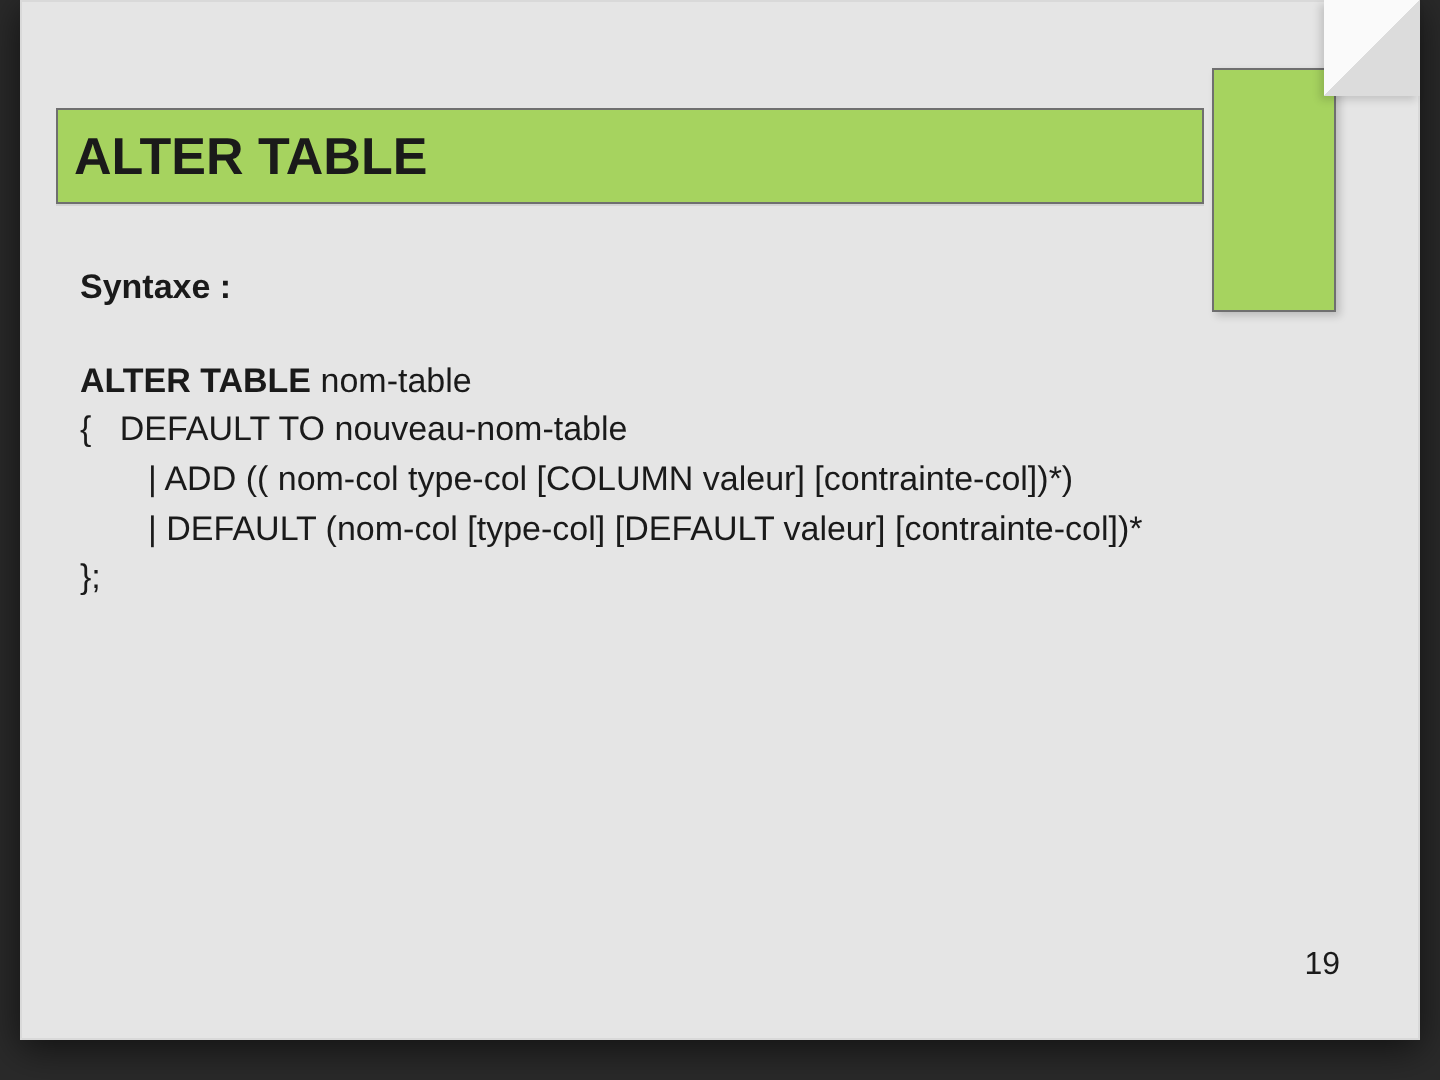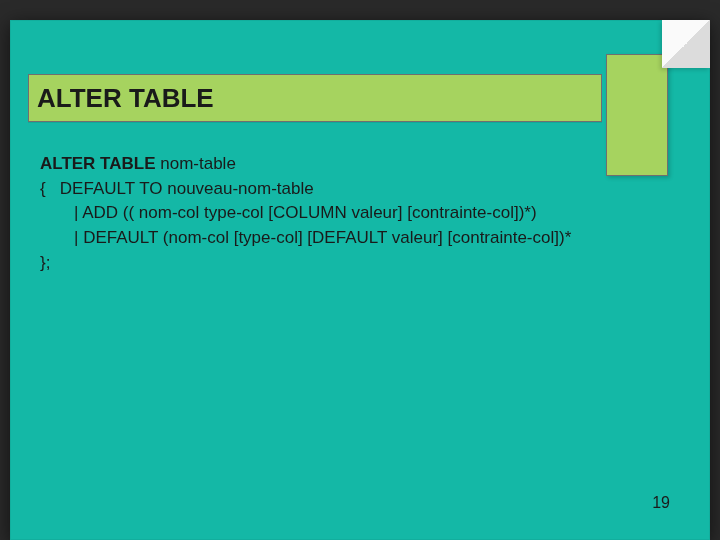--- a/index.html
+++ b/index.html
@@ -8,22 +8,22 @@
     width: 720px;
     height: 540px;
     background: #2a2a2a;
     font-family: Arial, Helvetica, sans-serif;
     overflow: hidden;
   }
   .slide {
     position: relative;
     width: 700px;
     height: 520px;
-    margin: 20px auto;
-    background: #14b8a6;
+    margin: 0 auto;
+    background: #e5e5e5;
     box-shadow: 0 4px 18px rgba(0,0,0,0.6), inset 0 0 0 1px rgba(0,0,0,0.05);
   }
   .corner-fold {
     position: absolute;
     top: 0;
     right: 0;
     width: 48px;
     height: 48px;
     background: linear-gradient(135deg, #fafafa 0 50%, #dcdcdc 50% 100%);
     box-shadow: -2px 2px 4px rgba(0,0,0,0.15);
@@ -87,20 +87,21 @@
 
   <div class="side-box"></div>
 
   <div class="title-bar">
     <span class="title-text">ALTER TABLE</span>
   </div>
 
   <div class="corner-fold"></div>
 
   <div class="body">
+    <div class="subhead">Syntaxe :</div>
 
     <div class="codeblock">
       <div class="line"><span class="kw">ALTER TABLE</span><span> nom-table</span></div>
       <div class="line">{   DEFAULT TO nouveau-nom-table</div>
       <div class="line indent">| ADD (( nom-col type-col [COLUMN valeur] [contrainte-col])*)</div>
       <div class="line indent">| DEFAULT (nom-col [type-col] [DEFAULT valeur] [contrainte-col])*</div>
       <div class="line">};</div>
     </div>
   </div>
 

